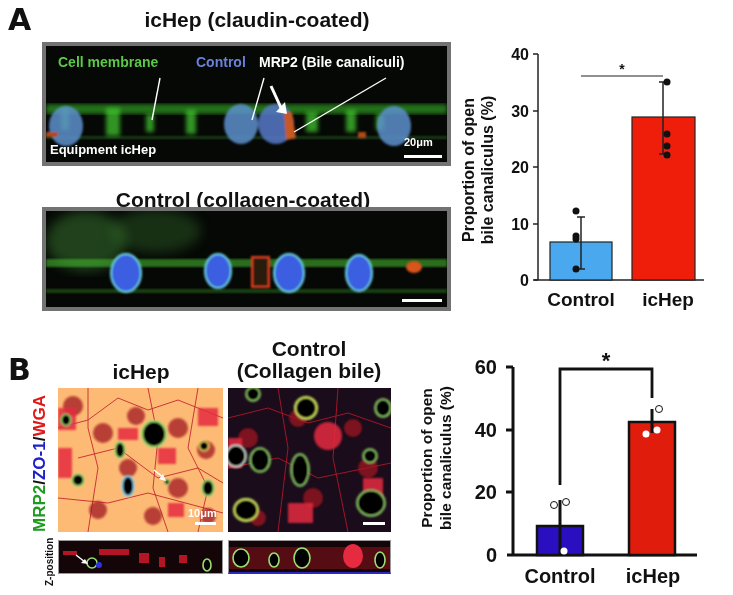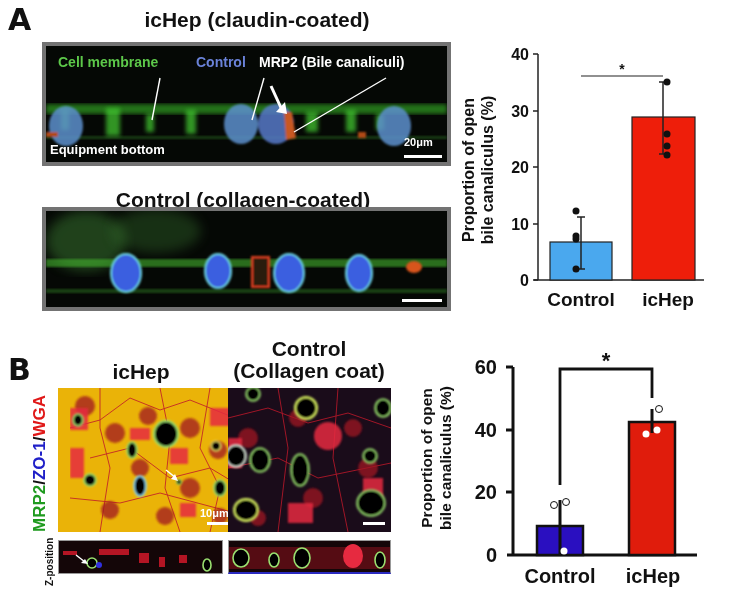--- a/index.html
+++ b/index.html
@@ -50,21 +50,21 @@
     <line x1="114" y1="32" x2="106" y2="74" stroke="#fff" stroke-width="1.4"></line>
     <line x1="218" y1="32" x2="206" y2="74" stroke="#fff" stroke-width="1.4"></line>
     <line x1="340" y1="32" x2="248" y2="86" stroke="#fff" stroke-width="1.4"></line>
     <line x1="225" y1="40" x2="236" y2="64" stroke="#fff" stroke-width="3"></line>
     <polygon points="230,66 241,68 239,56" fill="#fff"></polygon>
     <rect x="358" y="109" width="38" height="3" fill="#fff"></rect>
   </svg>
   <span class="lbl" style="left: 12px; top: 8px; color: rgb(93, 200, 74);">Cell membrane</span>
   <span class="lbl" style="left: 150px; top: 8px; color: rgb(106, 130, 216);">Control</span>
   <span class="lbl" style="left: 213px; top: 8px; color: #ffffff;">MRP2 (Bile canaliculi)</span>
-  <span class="lbl" style="left:4px;top:96px;color:#fff;font-size:13px;">Equipment bottom</span>
+  <span class="lbl" style="left:4px;top:96px;color:#fff;font-size:13px;">Equipment icHep</span>
   <span class="lbl" style="left:358px;top:90px;color:#fff;font-size:11px;text-align:right;">20μm</span>
 </div>
 
 <div class="abs title" style="left:42px;width:402px;top:188px;">Control (collagen-coated)</div>
 
 <div class="abs micro" style="left:42px;top:207px;width:401px;height:96px;">
   <svg width="401" height="96">
     <defs>
       <filter id="blur3">
           <feGaussianBlur stdDeviation="6"></feGaussianBlur>
@@ -140,29 +140,29 @@
   <text x="172" y="44" text-anchor="middle" font-size="14" fill="#111">*</text>
 
   <text x="131" y="276" text-anchor="middle" font-size="19" fill="#111">Control</text>
   <text x="218" y="276" text-anchor="middle" font-size="19" fill="#111">icHep</text>
 </svg>
 
 <div class="abs panel-letter" style="left:8px;top:352px;">B</div>
 <div class="abs title" style="left:58px;width:166px;top:360px;">icHep</div>
 <div class="abs title" style="left:227px;width:164px;top:338px;line-height:22px;">
   <div>Control</div>
-  <div>(Collagen coat)</div>
+  <div>(Collagen bile)</div>
 </div>
 
 <div class="abs" style="left:30px;top:532px;transform:rotate(-90deg);transform-origin:0 0;font-weight:bold;font-size:17px;white-space:nowrap;">
   <span style="color:#1f9a1f">MRP2</span><span style="color:#111">/</span><span style="color:#2020c8">ZO-1</span><span style="color:#111">/</span><span style="color:#e01818">WGA</span>
 </div>
 <div class="abs" style="left:44px;top:586px;transform:rotate(-90deg);transform-origin:0 0;font-weight:bold;font-size:10px;white-space:nowrap;">Z-position</div>
 
-<div class="abs" style="left:58px;top:388px;width:165px;height:144px;background:#eab308;overflow:hidden;padding-left:12px;">
+<div class="abs" style="left:58px;top:388px;width:165px;height:144px;background:#fdba74;overflow:hidden;">
   <svg width="165" height="144">
     <defs>
         <filter id="b5">
           <feGaussianBlur stdDeviation="0.8"></feGaussianBlur>
         </filter>
       </defs>
     <g fill="none" stroke="#c0182a" stroke-width="0.9" opacity="0.9">
       <path d="M0 40 L30 32 L60 10 L90 22 L120 12 L165 30"></path>
         <path d="M20 70 L60 60 L100 90 L140 80 L165 95"></path>
       <path d="M30 0 L30 40 L40 80 L30 144"></path>

